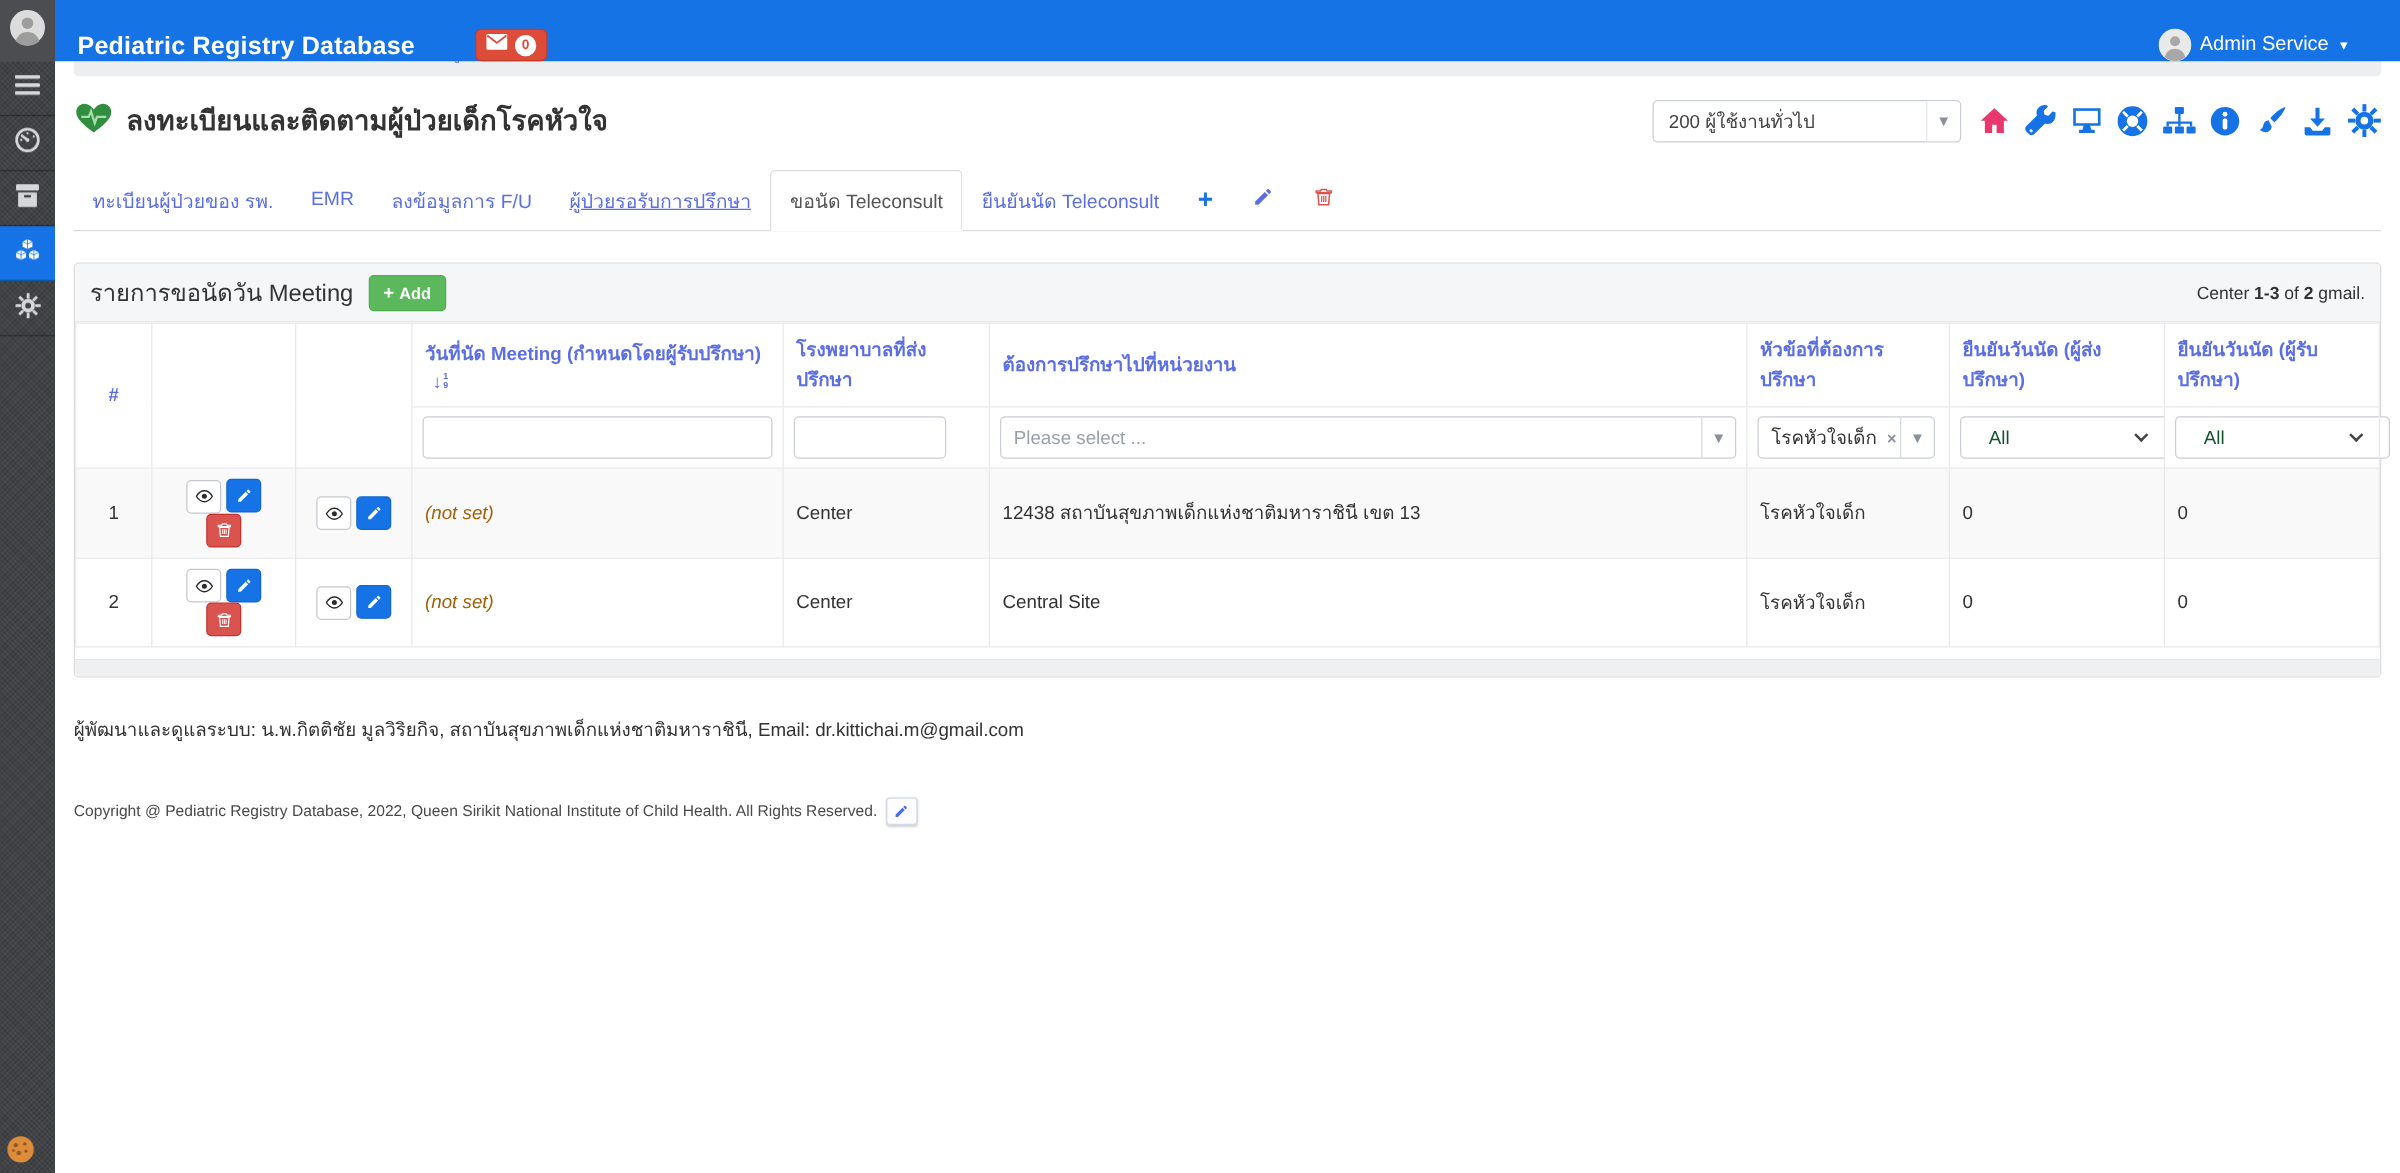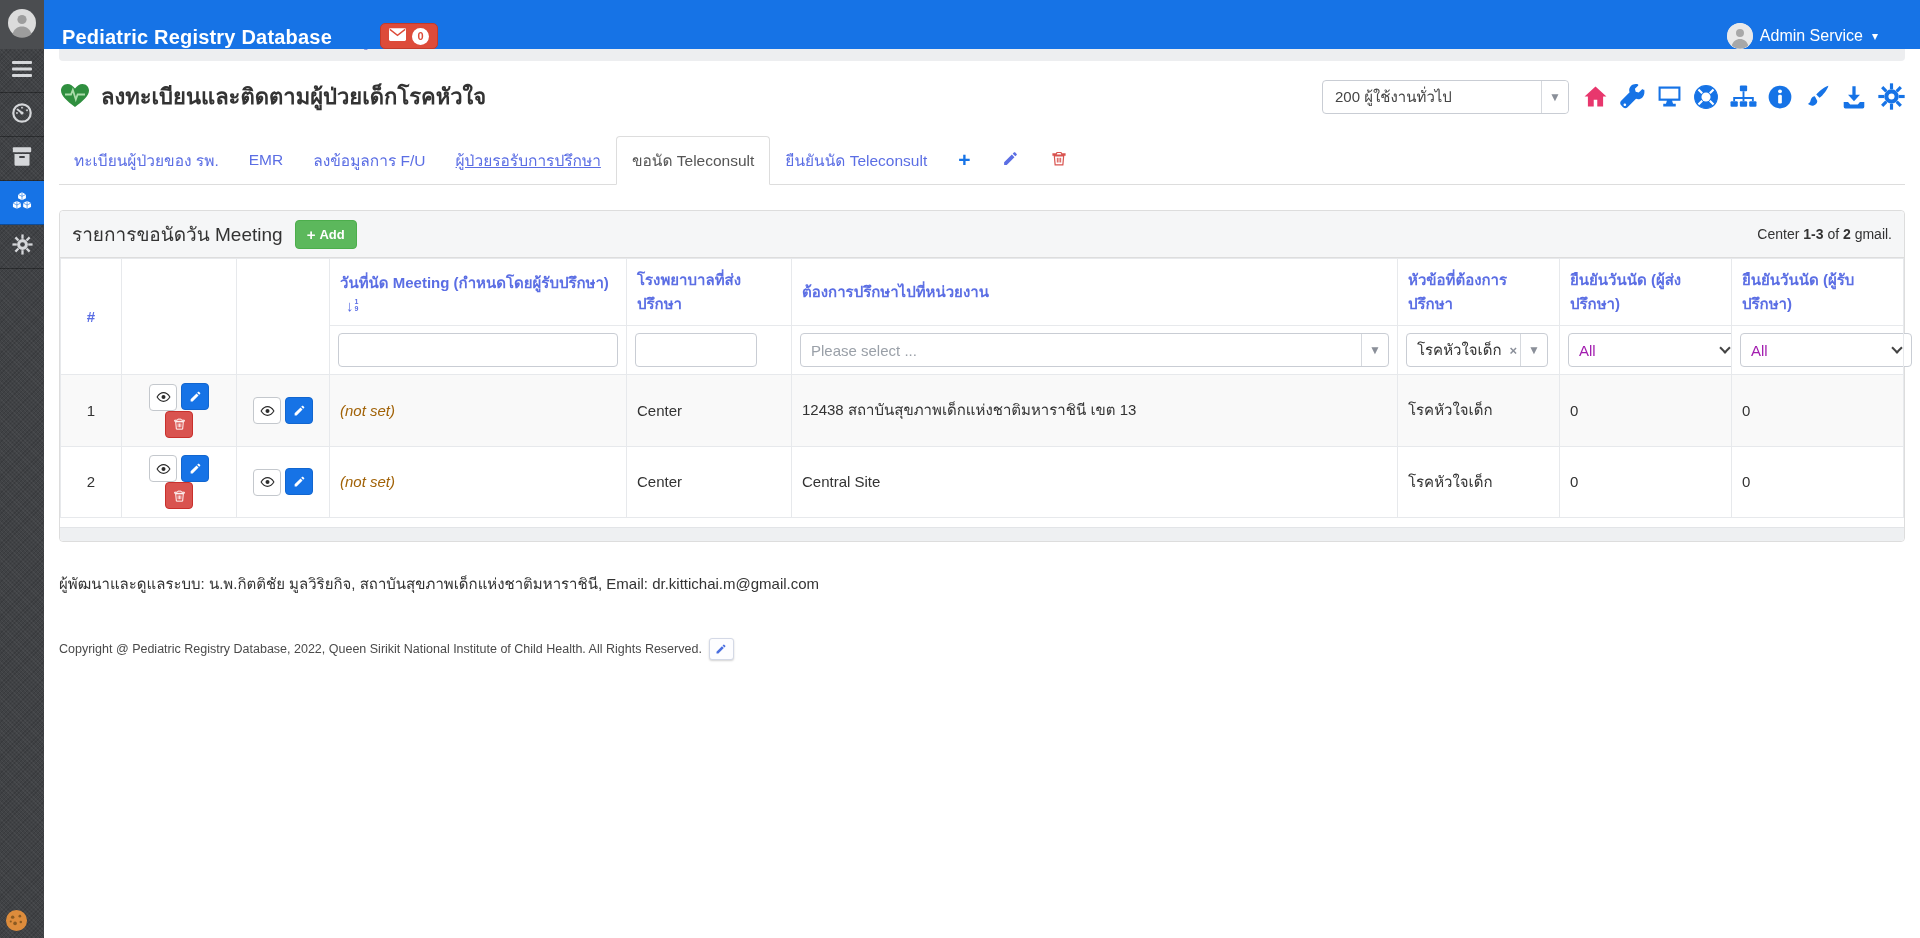--- a/index.html
+++ b/index.html
@@ -93,21 +93,21 @@
   input.ftxt { width:100%; height:34px; border:1px solid #c9cdd4; border-radius:4px;
     padding:0 10px; font-size:15px; font-family:inherit; color:#333; outline:none; }
   .s2 { height:34px; background:#fff; border:1px solid #c9cdd4; border-radius:4px;
     display:flex; align-items:stretch; cursor:pointer; }
   .s2-body { flex:1; display:flex; align-items:center; padding:0 10px; gap:8px; overflow:hidden; }
   .s2-ph { color:#9aa0a8; font-size:15px; white-space:nowrap; }
   .s2-caretbox { width:27px; border-left:1px solid #d6d9de; display:flex; align-items:center;
     justify-content:center; color:#8a8f99; font-size:12px; }
   .s2-x { color:#8a8f99; font-weight:bold; font-size:13px; cursor:pointer; }
   .nat-select { height:34px; width:172px; background:#fff; border:1px solid #c9cdd4; border-radius:4px;
-    display:flex; align-items:center; padding:0 10px; cursor:pointer; font-size:15px; color:#a21caf; }
+    display:flex; align-items:center; padding:0 22px; cursor:pointer; font-size:15px; color:#14532d; }
   .chev { margin-left:auto; width:8px; height:8px; border-right:2px solid #444;
     border-bottom:2px solid #444; transform:rotate(45deg); margin-top:-4px; }
 
   .btn-xs { width:28px; height:27px; border-radius:4px; display:inline-flex; align-items:center;
     justify-content:center; cursor:pointer; margin:0 2px; }
   .btn-eye { background:#fff; border:1px solid #c4c8cd; }
   .btn-pencil { background:#1673e6; border:1px solid #1266cf; }
   .btn-trash { background:#d9534f; border:1px solid #c9302c; }
 
   .hscroll { margin-top:9px; height:14px; background:#eef0f2; border-top:1px solid #e2e4e7;

